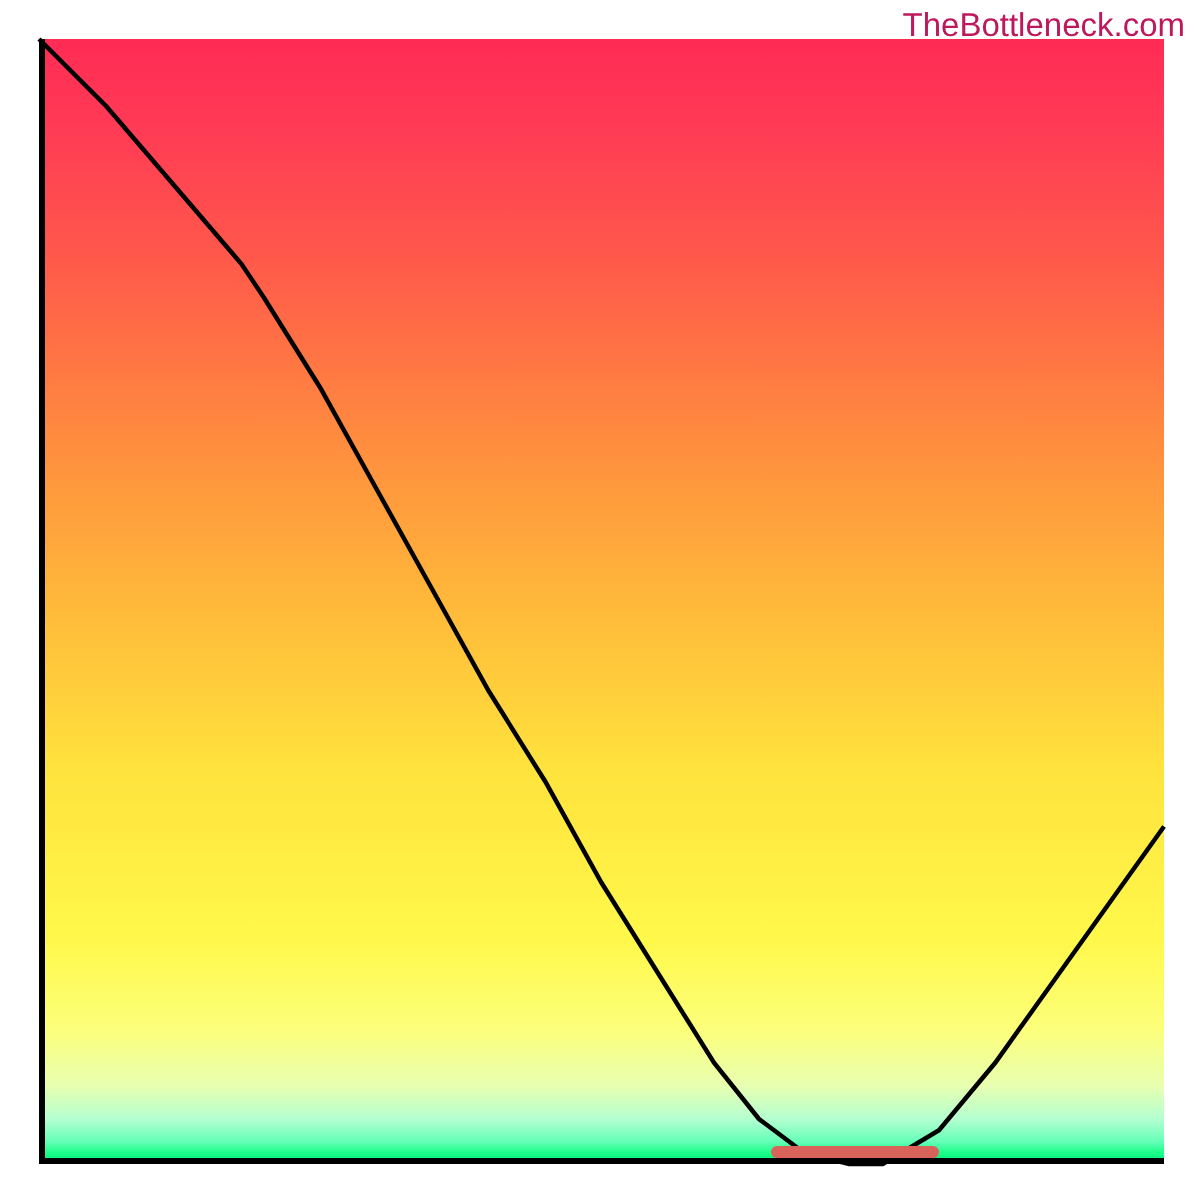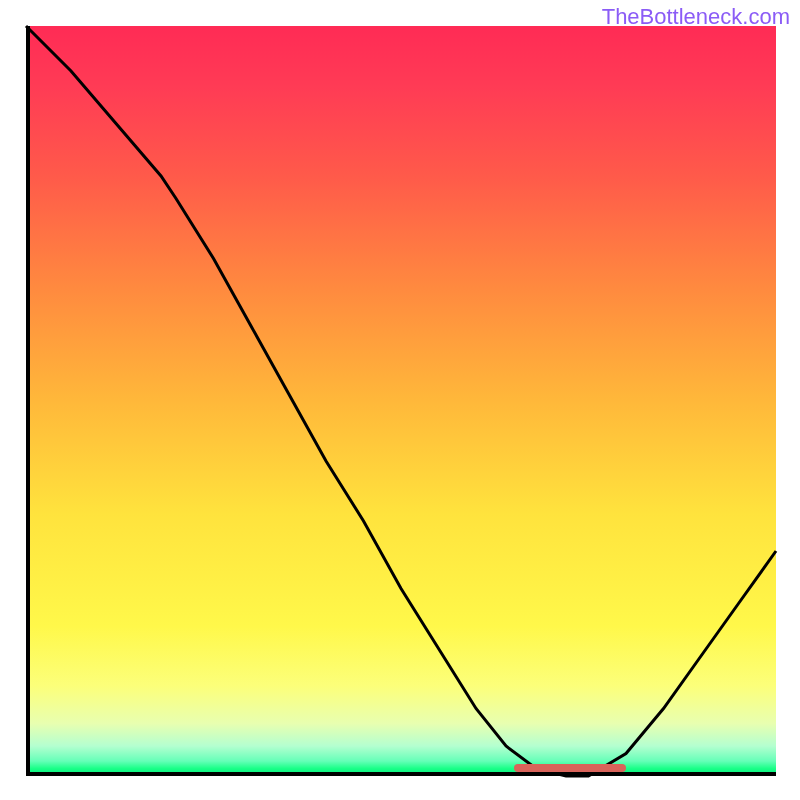--- a/index.html
+++ b/index.html
@@ -8,21 +8,21 @@
     height: 800px;
     background: #ffffff;
     font-family: Arial, sans-serif;
     position: relative;
     overflow: hidden;
   }
   .watermark {
     position: absolute;
     top: 4px;
     right: 10px;
-    color: #8b5cf6;
+    color: #be185d;
     font-size: 22px;
     font-weight: 500;
     z-index: 10;
   }
   .plot-area {
     position: absolute;
     left: 26px;
     top: 26px;
     width: 750px;
     height: 750px;

